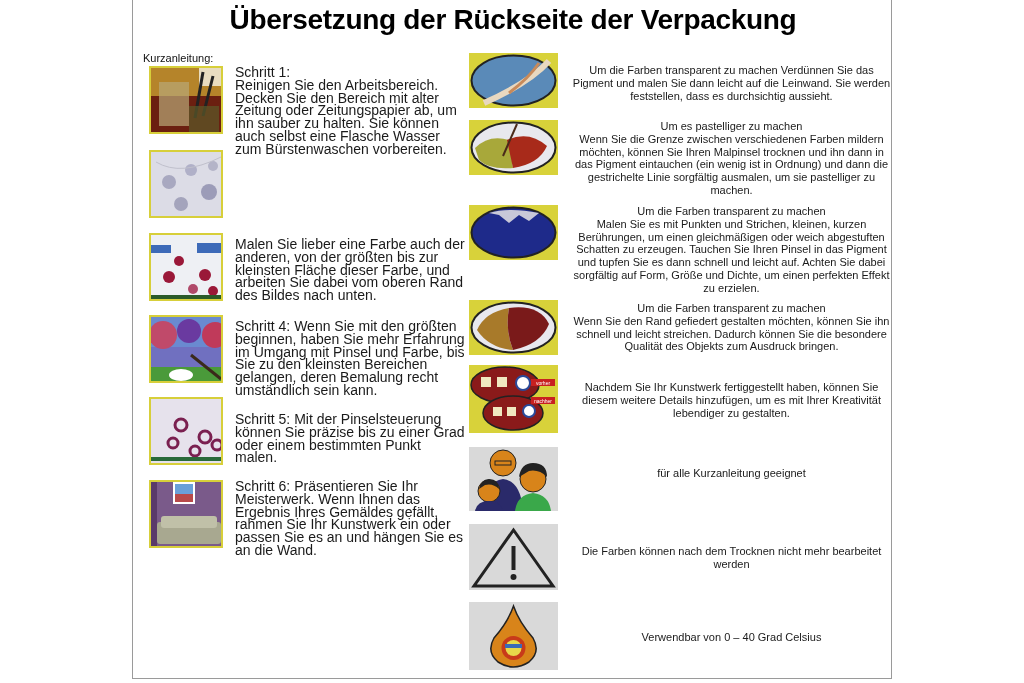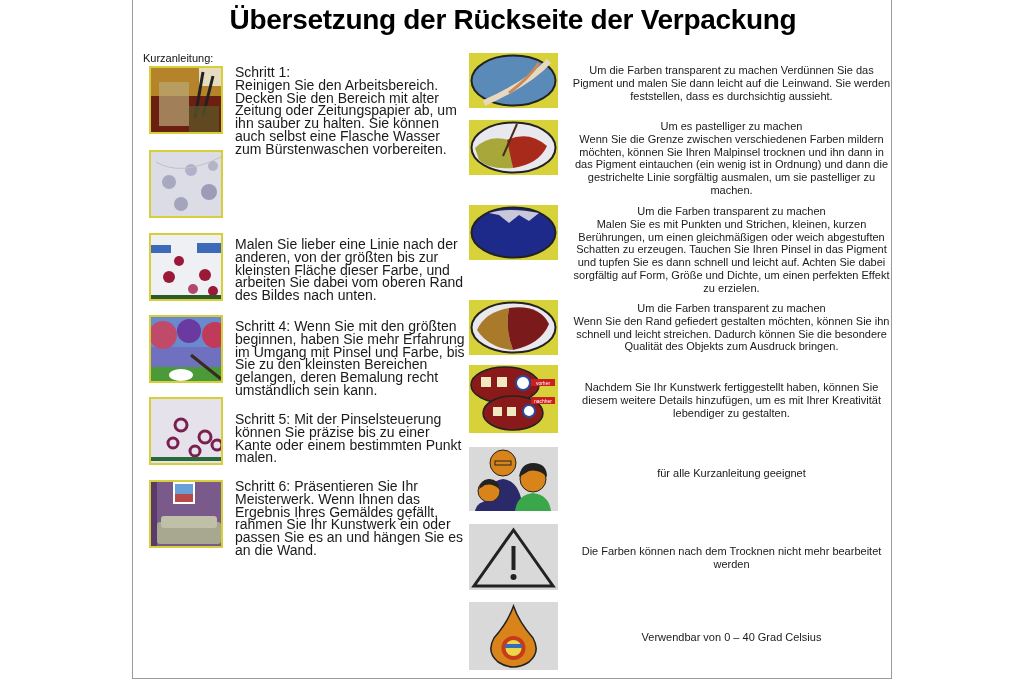--- a/index.html
+++ b/index.html
@@ -80,21 +80,21 @@
           <rect x="46" y="8" width="24" height="10" fill="#3d6ab8"></rect>
           <circle cx="28" cy="26" r="5" fill="#9a1838"></circle>
           <circle cx="18" cy="42" r="6" fill="#9a1838"></circle>
           <circle cx="54" cy="40" r="6" fill="#9a1838"></circle>
           <circle cx="42" cy="54" r="5" fill="#b04a6a"></circle>
           <circle cx="62" cy="56" r="5" fill="#9a1838"></circle>
           <rect x="0" y="60" width="74" height="4" fill="#2a5a2a"></rect>
         </svg>
     </div>
     <div class="step-text" style="top:5px" data-name="step-3-text">
-      <div data-name="step-body">Malen Sie lieber eine Linie nach der anderen, von der größten bis zur kleinsten Fläche dieser Farbe, und arbeiten Sie dabei vom oberen Rand des Bildes nach unten.</div>
+      <div data-name="step-body">Malen Sie lieber eine Farbe auch der anderen, von der größten bis zur kleinsten Fläche dieser Farbe, und arbeiten Sie dabei vom oberen Rand des Bildes nach unten.</div>
     </div>
   </div>
 
   <div class="step" style="top:315px" data-name="step-4">
     <div class="thumb" style="top:0" data-name="painting-with-brush-photo">
       <svg width="74" height="68">
           <rect width="74" height="68" fill="#7070c0"></rect>
           <rect x="0" y="0" width="74" height="30" fill="#6a8ad0"></rect>
           <circle cx="12" cy="18" r="14" fill="#c04a6a"></circle>
           <circle cx="38" cy="14" r="12" fill="#6a3aa0"></circle>
@@ -115,21 +115,21 @@
           <rect width="74" height="68" fill="#e6e2ec"></rect>
           <circle cx="30" cy="26" r="6" fill="none" stroke="#7a2050" stroke-width="3"></circle>
           <circle cx="54" cy="38" r="6" fill="none" stroke="#7a2050" stroke-width="3"></circle>
           <circle cx="22" cy="44" r="5" fill="none" stroke="#7a2050" stroke-width="3"></circle>
           <circle cx="66" cy="46" r="5" fill="none" stroke="#7a2050" stroke-width="3"></circle>
           <circle cx="44" cy="52" r="5" fill="none" stroke="#7a2050" stroke-width="3"></circle>
           <rect x="0" y="58" width="74" height="4" fill="#2a6a3a"></rect>
         </svg>
     </div>
     <div class="step-text" style="top:16px" data-name="step-5-text">
-      <div data-name="step-body">Schritt 5: Mit der Pinselsteuerung können Sie präzise bis zu einer Kante oder einem bestimmten Punkt malen.</div>
+      <div data-name="step-body">Schritt 5: Mit der Pinselsteuerung können Sie präzise bis zu einer Grad oder einem bestimmten Punkt malen.</div>
     </div>
   </div>
 
   <div class="step" style="top:480px" data-name="step-6">
     <div class="thumb" style="top:0" data-name="framed-painting-living-room-photo">
       <svg width="74" height="68">
           <rect width="74" height="68" fill="#7a5a8a"></rect>
           <rect x="22" y="0" width="22" height="22" fill="#fff"></rect>
           <rect x="24" y="2" width="18" height="18" fill="#6aa0d8"></rect>
           <rect x="24" y="12" width="18" height="8" fill="#b84a4a"></rect>

